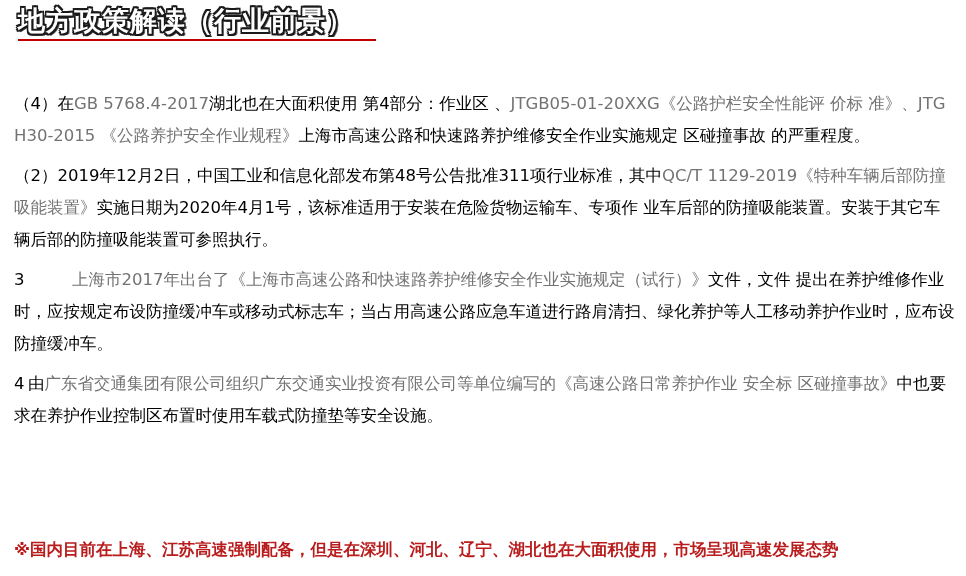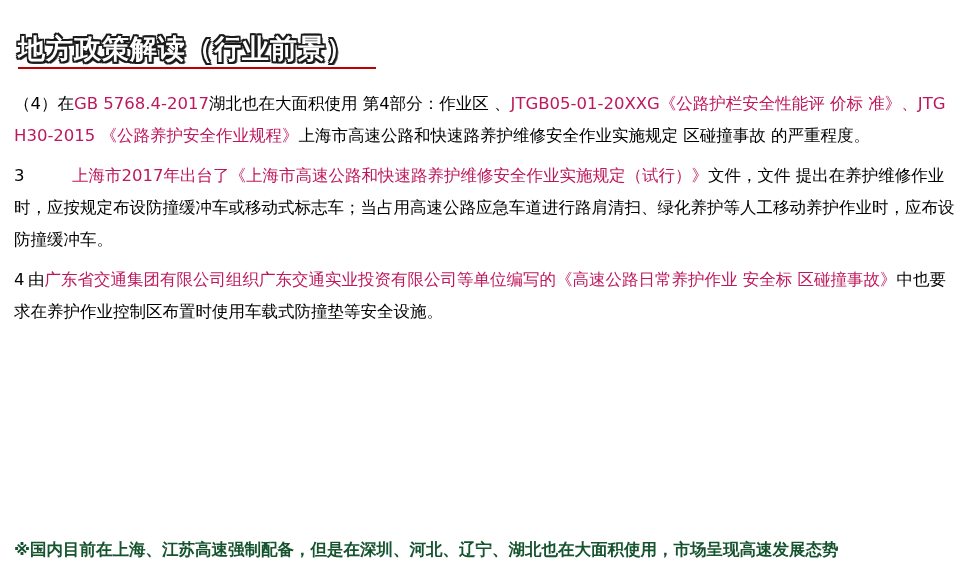--- a/index.html
+++ b/index.html
@@ -40,21 +40,20 @@
     text-shadow:
       -1.6px -1.6px 0 #1a1a1a,
        1.6px -1.6px 0 #1a1a1a,
       -1.6px  1.6px 0 #1a1a1a,
        1.6px  1.6px 0 #1a1a1a,
       -1.6px  0    0 #1a1a1a,
        1.6px  0    0 #1a1a1a,
        0     -1.6px 0 #1a1a1a,
        0      1.6px 0 #1a1a1a,
        2.4px 2.4px 0 #6b6b6b;
-    margin-top: 28px;
   }
   .title-rule {
     margin-top: 3px;
     width: 358px;
     height: 0;
     border-top: 2px solid #c00000;
   }
 
   
   .body-block {
@@ -65,59 +64,62 @@
   }
   .para {
     font-family: "DejaVu Sans", sans-serif;
     font-size: 16.5px;
     color: #000000;
     line-height: 1.92;
     margin: 0 0 9px 0;
     text-align: left;
   }
   .red {
-    color: #be185d;
+    color: #737373;
   }
   .num-marker {
     display: inline-block;
     min-width: 14px;
   }
   .num-gap {
     display: inline-block;
     width: 44px;
   }
   .footer-note {
     position: absolute;
     left: 14px;
     top: 538px;
     width: 948px;
     font-family: "DejaVu Sans", sans-serif;
     font-size: 16.5px;
     font-weight: bold;
-    color: #14532d;
+    color: #b91c1c;
     line-height: 1.5;
     white-space: nowrap;
   }
 </style>
 </head>
 <body>
 
 <div class="slide">
 
   <div class="title-block">
     <div class="title-text">地方政策解读（行业前景）</div>
     <div class="title-rule"></div>
   </div>
 
   <div class="body-block">
 
     <p class="para">
       <span>（4）在</span><span class="red">GB  5768.4-2017</span><span>湖北也在大面积使用  第4部分：作业区 、</span><span class="red">JTGB05-01-20XXG《公路护栏安全性能评  价标  准》、JTG  H30-2015  《公路养护安全作业规程》</span><span>上海市高速公路和快速路养护维修安全作业实施规定  区碰撞事故  的严重程度。</span>
     </p>
 
+    <p class="para">
+      <span>（2）2019年12月2日，中国工业和信息化部发布第48号公告批准311项行业标准，其中</span><span class="red">QC/T   1129-2019《特种车辆后部防撞吸能装置》</span><span>实施日期为2020年4月1号，该标准适用于安装在危险货物运输车、专项作  业车后部的防撞吸能装置。安装于其它车辆后部的防撞吸能装置可参照执行。</span>
+    </p>
 
     <p class="para">
       <span class="num-marker">3</span><span class="num-gap"></span><span class="red">上海市2017年出台了《上海市高速公路和快速路养护维修安全作业实施规定（试行）》</span><span>文件，文件  提出在养护维修作业时，应按规定布设防撞缓冲车或移动式标志车；当占用高速公路应急车道进行路肩清扫、绿化养护等人工移动养护作业时，应布设防撞缓冲车。</span>
     </p>
 
     <p class="para">
       <span class="num-marker">4</span><span>由</span><span class="red">广东省交通集团有限公司组织广东交通实业投资有限公司等单位编写的《高速公路日常养护作业  安全标  区碰撞事故》</span><span>中也要求在养护作业控制区布置时使用车载式防撞垫等安全设施。</span>
     </p>
 
   </div>

